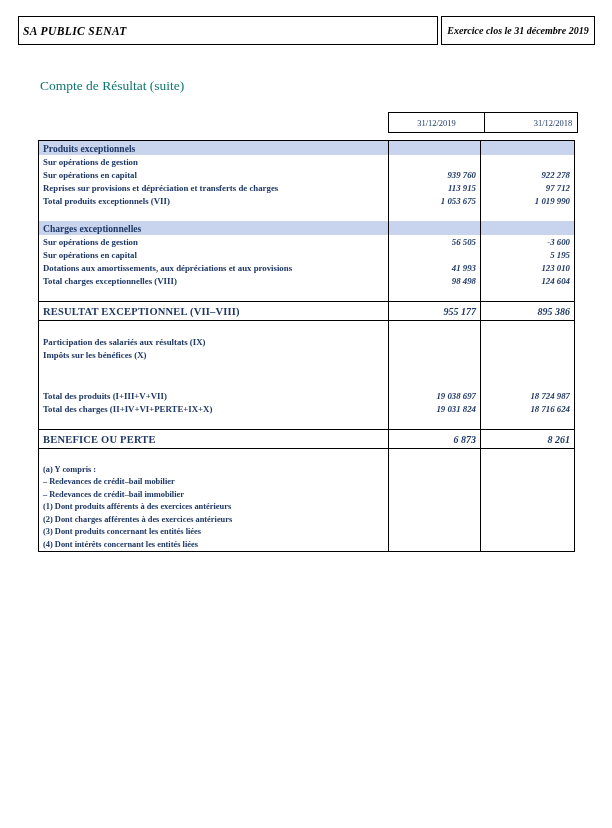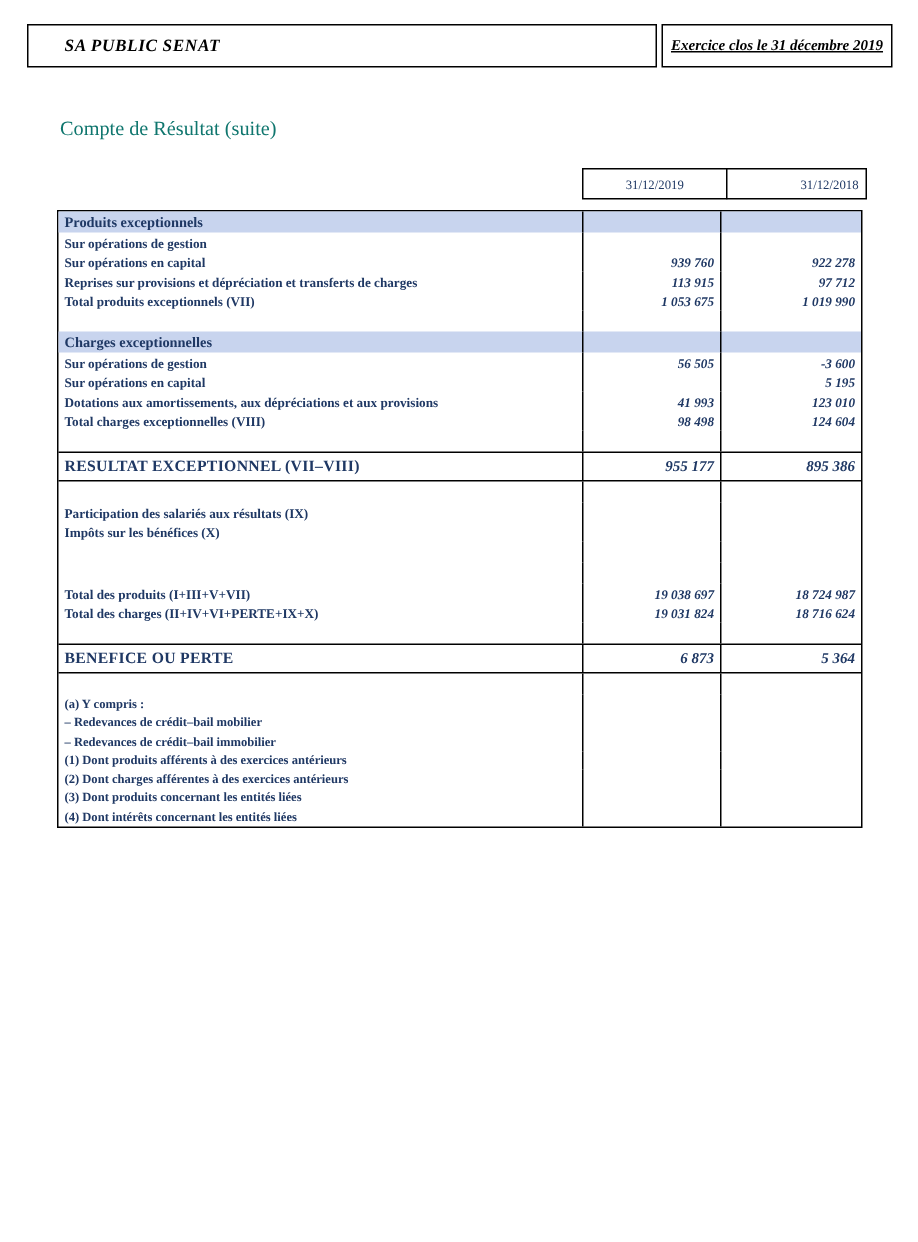--- a/index.html
+++ b/index.html
@@ -12,25 +12,25 @@
     background: #ffffff;
     font-family: "Liberation Serif", serif;
     overflow: hidden;
     --navy: #1F3864;
     --section-bg: #C8D4EE;
   }
 
   
   .top-bar { position: absolute; left: 18px; top: 16px; width: 577px; display: flex; gap: 3px; }
   .hbox { border: 1.4px solid #000; height: 29px; display: flex; align-items: center; background: #fff; }
-  .hbox-company { width: 420px; padding-left: 24px; }
+  .hbox-company { width: 420px; padding-left: 4px; }
   .hbox-period { flex: 1; justify-content: center; padding: 0 4px; }
   .hbox span { font-style: italic; font-weight: bold; color: #000; white-space: nowrap; }
   .hbox-company span { font-size: 11.5px; letter-spacing: 0.4px; }
-  .hbox-period span { font-size: 10px; text-decoration: underline; }
+  .hbox-period span { font-size: 10px; }
 
   
   .doc-title { position: absolute; left: 40px; top: 78px; font-size: 13.5px; color: #0f766e; }
 
   
   .col-headers { position: absolute; left: 388px; top: 112px; display: flex; }
   .chbox {
     border: 1px solid #000; width: 97px; height: 21px;
     display: flex; align-items: center; justify-content: center;
     font-size: 8.5px; color: var(--navy); background: #fff;
@@ -183,21 +183,21 @@
           <div class="cell val">18 716 624</div>
         </div>
         <div class="row blank">
           <div class="cell label"></div>
           <div class="cell val"></div>
           <div class="cell val"></div>
         </div>
         <div class="row result">
           <div class="cell label">BENEFICE OU PERTE</div>
           <div class="cell val">6 873</div>
-          <div class="cell val">5 364</div>
+          <div class="cell val">8 261</div>
         </div>
         <div class="row blank">
           <div class="cell label"></div>
           <div class="cell val"></div>
           <div class="cell val"></div>
         </div>
         <div class="row note">
           <div class="cell label">(a) Y compris :</div>
           <div class="cell val"></div>
           <div class="cell val"></div>

